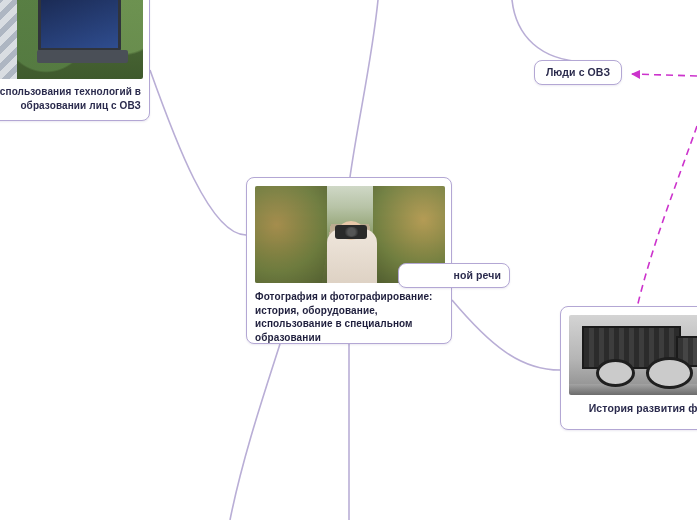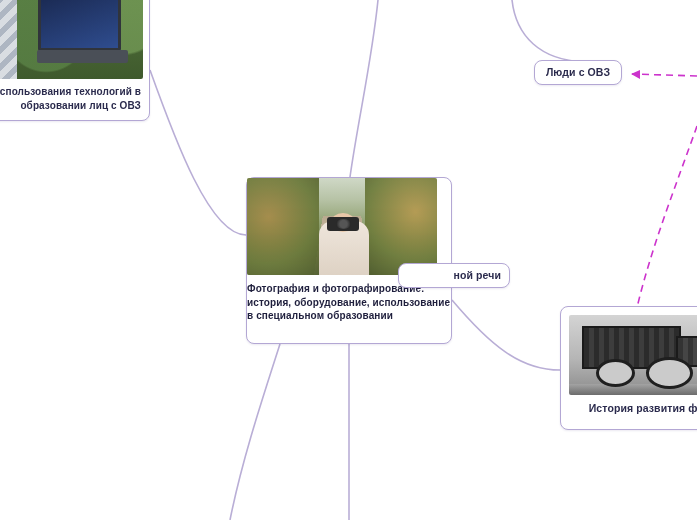--- a/index.html
+++ b/index.html
@@ -37,20 +37,21 @@
     line-height: 1.35;
     letter-spacing: 0.1px;
   }
 
   
   #node-central {
     left: 246px;
     top: 177px;
     width: 206px;
     height: 167px;
+    padding: 8px;
   }
   #node-central .thumb {
     width: 190px;
     height: 97px;
     border-radius: 2px;
     overflow: hidden;
     position: relative;
   }
   #node-central .node-label {
     margin-top: 7px;

